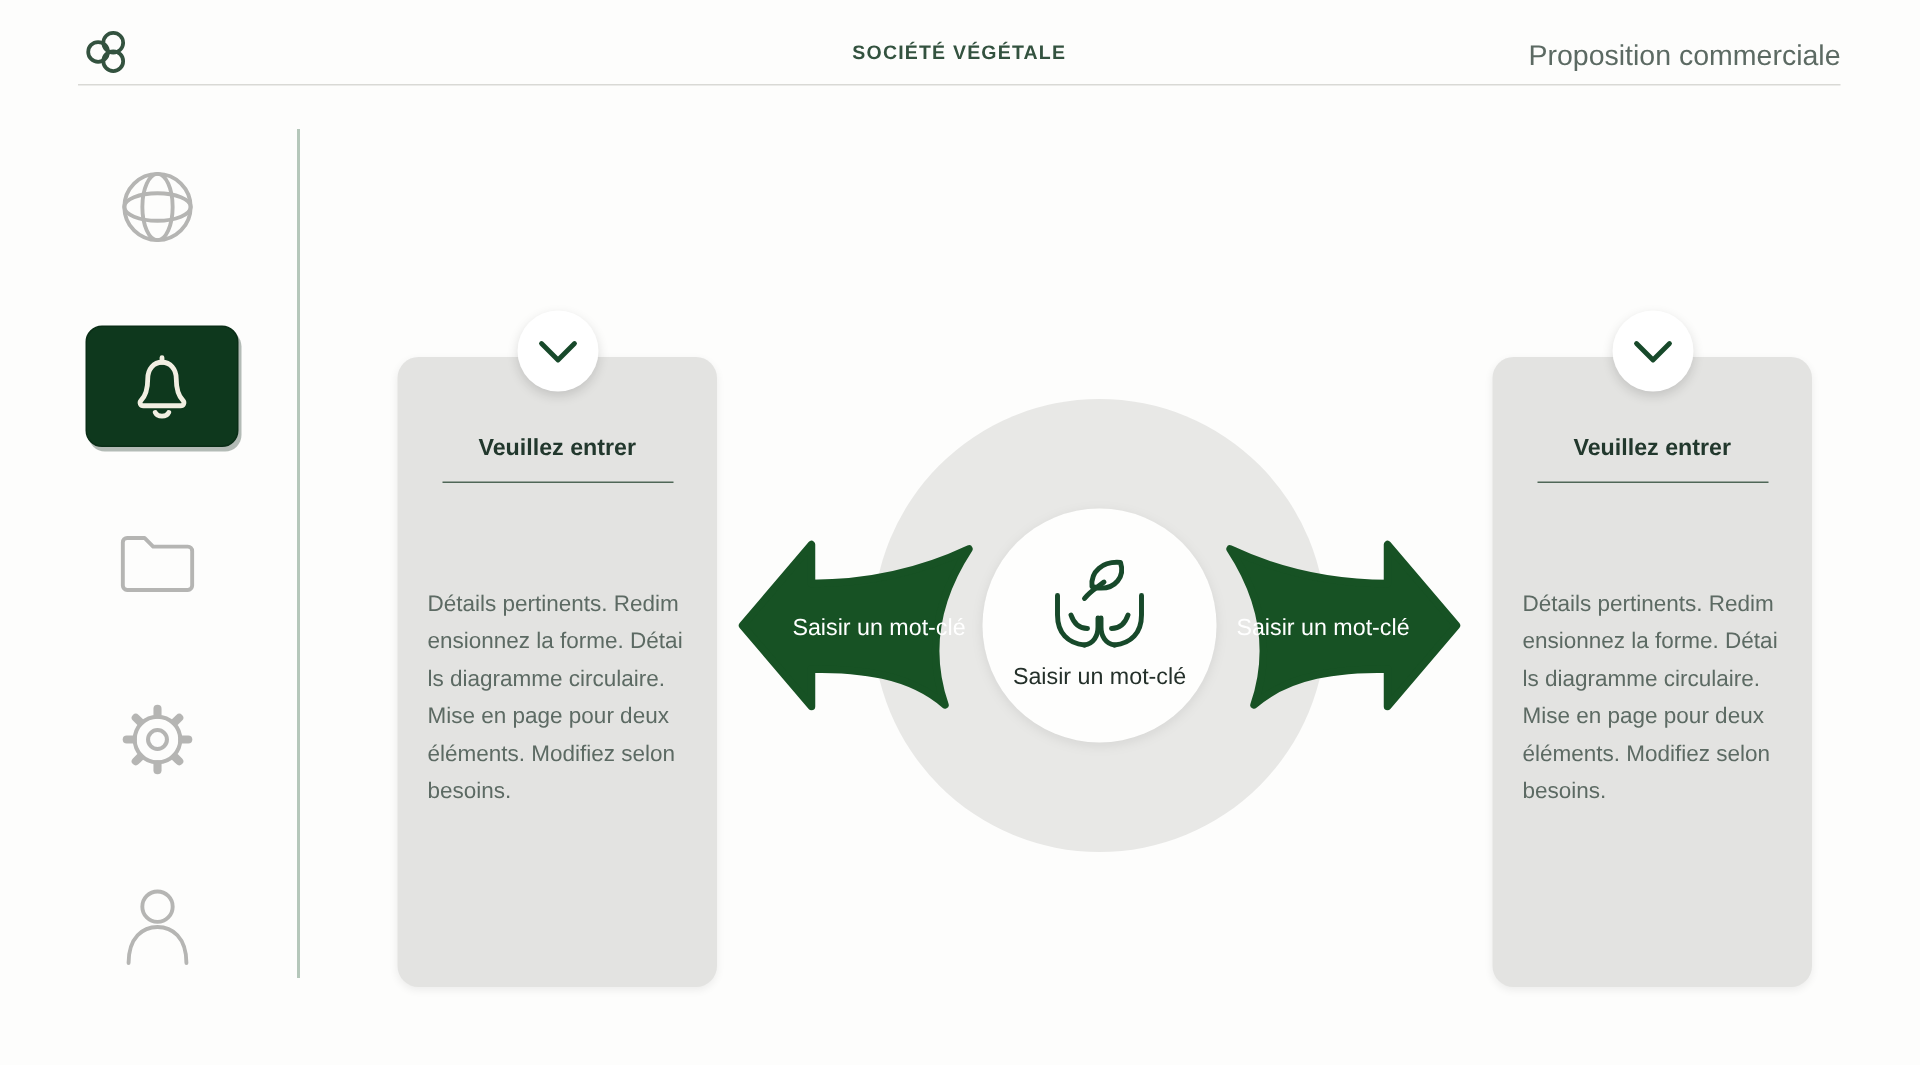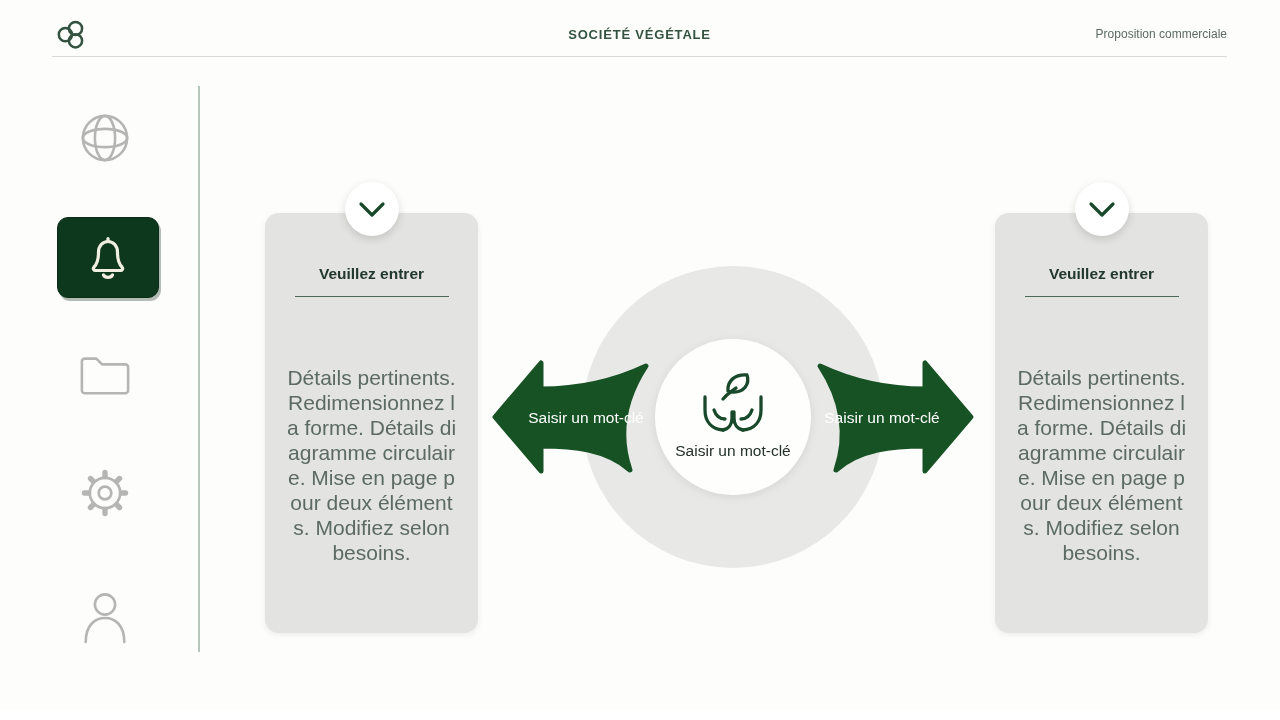--- a/index.html
+++ b/index.html
@@ -5,52 +5,52 @@
   html,body{margin:0;padding:0;background:#ffffff;}
   #screen{position:relative;width:1280px;height:720px;background:var(--page-bg);
     overflow:hidden;font-family:"Liberation Sans",sans-serif;}
 
   
   .header{position:absolute;left:52px;top:0;width:1175px;height:56px;
     border-bottom:1px solid var(--divider);}
   .logo{position:absolute;left:4px;top:19px;width:30px;height:30px;cursor:pointer;}
   .brand-title{position:absolute;left:0;right:0;top:27px;text-align:center;
     font-size:13px;font-weight:700;letter-spacing:.8px;color:var(--header-text);}
-  .doc-label{position:absolute;right:0;top:27px;font-size:12px;color:var(--muted-text);}
+  .doc-label{position:absolute;right:0;top:27px;font-size:19px;color:var(--muted-text);}
 
   
   .v-divider{position:absolute;left:198px;top:86px;width:1.5px;height:566px;background:var(--v-divider);}
   .nav-item{position:absolute;left:78px;width:54px;height:54px;display:flex;
     align-items:center;justify-content:center;cursor:pointer;}
   .nav-globe{top:111px;}
   .nav-folder{top:348px;}
   .nav-gear{top:466px;}
   .nav-user{top:590px;}
   .nav-active{position:absolute;left:57px;top:217px;width:100px;height:79px;
     background:var(--brand-dark);border:1px solid #0a2e17;border-radius:11px;
     box-shadow:2px 3px 0 rgba(9,38,19,.30);display:flex;align-items:center;justify-content:center;cursor:pointer;}
   .icon-gray{stroke:var(--icon-gray);fill:none;stroke-width:2.7;stroke-linecap:round;stroke-linejoin:round;}
   .icon-cream{stroke:var(--cream);fill:none;stroke-width:3.2;stroke-linecap:round;stroke-linejoin:round;}
   .logo-stroke{stroke:var(--header-text);fill:none;stroke-width:2.5;}
 
   
   .slide-title{position:absolute;left:263px;top:112px;font-size:41px;font-weight:700;
     letter-spacing:-.5px;color:var(--title-green);}
 
-  .panel{position:absolute;top:213px;width:213px;height:420px;background:var(--card-bg);
+  .panel{position:absolute;top:238px;width:213px;height:420px;background:var(--card-bg);
     border-radius:14px;box-shadow:0 2px 6px rgba(0,0,0,.07);}
   .panel-left{left:265px;}
   .panel-right{left:995px;}
   .chev-btn{position:absolute;top:-31px;left:50%;margin-left:-27px;width:54px;height:54px;
     border-radius:50%;background:#fff;box-shadow:0 3px 8px rgba(0,0,0,.14);
     display:flex;align-items:center;justify-content:center;cursor:pointer;}
   .panel-heading{margin-top:52px;text-align:center;font-size:15.5px;font-weight:700;
     color:var(--card-heading);}
   .panel-rule{width:154px;margin:13px auto 0;border:0;border-top:1.5px solid var(--card-line);}
-  .panel-body{margin-top:68px;padding:0 20px;text-align:center;font-size:21px;
+  .panel-body{margin-top:68px;padding:0 20px;font-size:15px;
     line-height:25px;color:var(--muted-text);word-break:break-all;}
 
   
   .diagram{position:absolute;left:0;top:0;width:1280px;height:720px;}
   .arrow-shape{fill:var(--brand-green);stroke:var(--brand-green);stroke-width:5;stroke-linejoin:round;cursor:pointer;}
   .arrow-label{fill:#ffffff;font-size:15.5px;font-weight:500;text-anchor:middle;
     font-family:"Liberation Sans",sans-serif;}
   .center-label{fill:#24302a;font-size:15.5px;font-weight:500;text-anchor:middle;
     font-family:"Liberation Sans",sans-serif;}
   .hands-icon{stroke:var(--title-green);fill:none;stroke-width:3.3;stroke-linecap:round;stroke-linejoin:round;}

